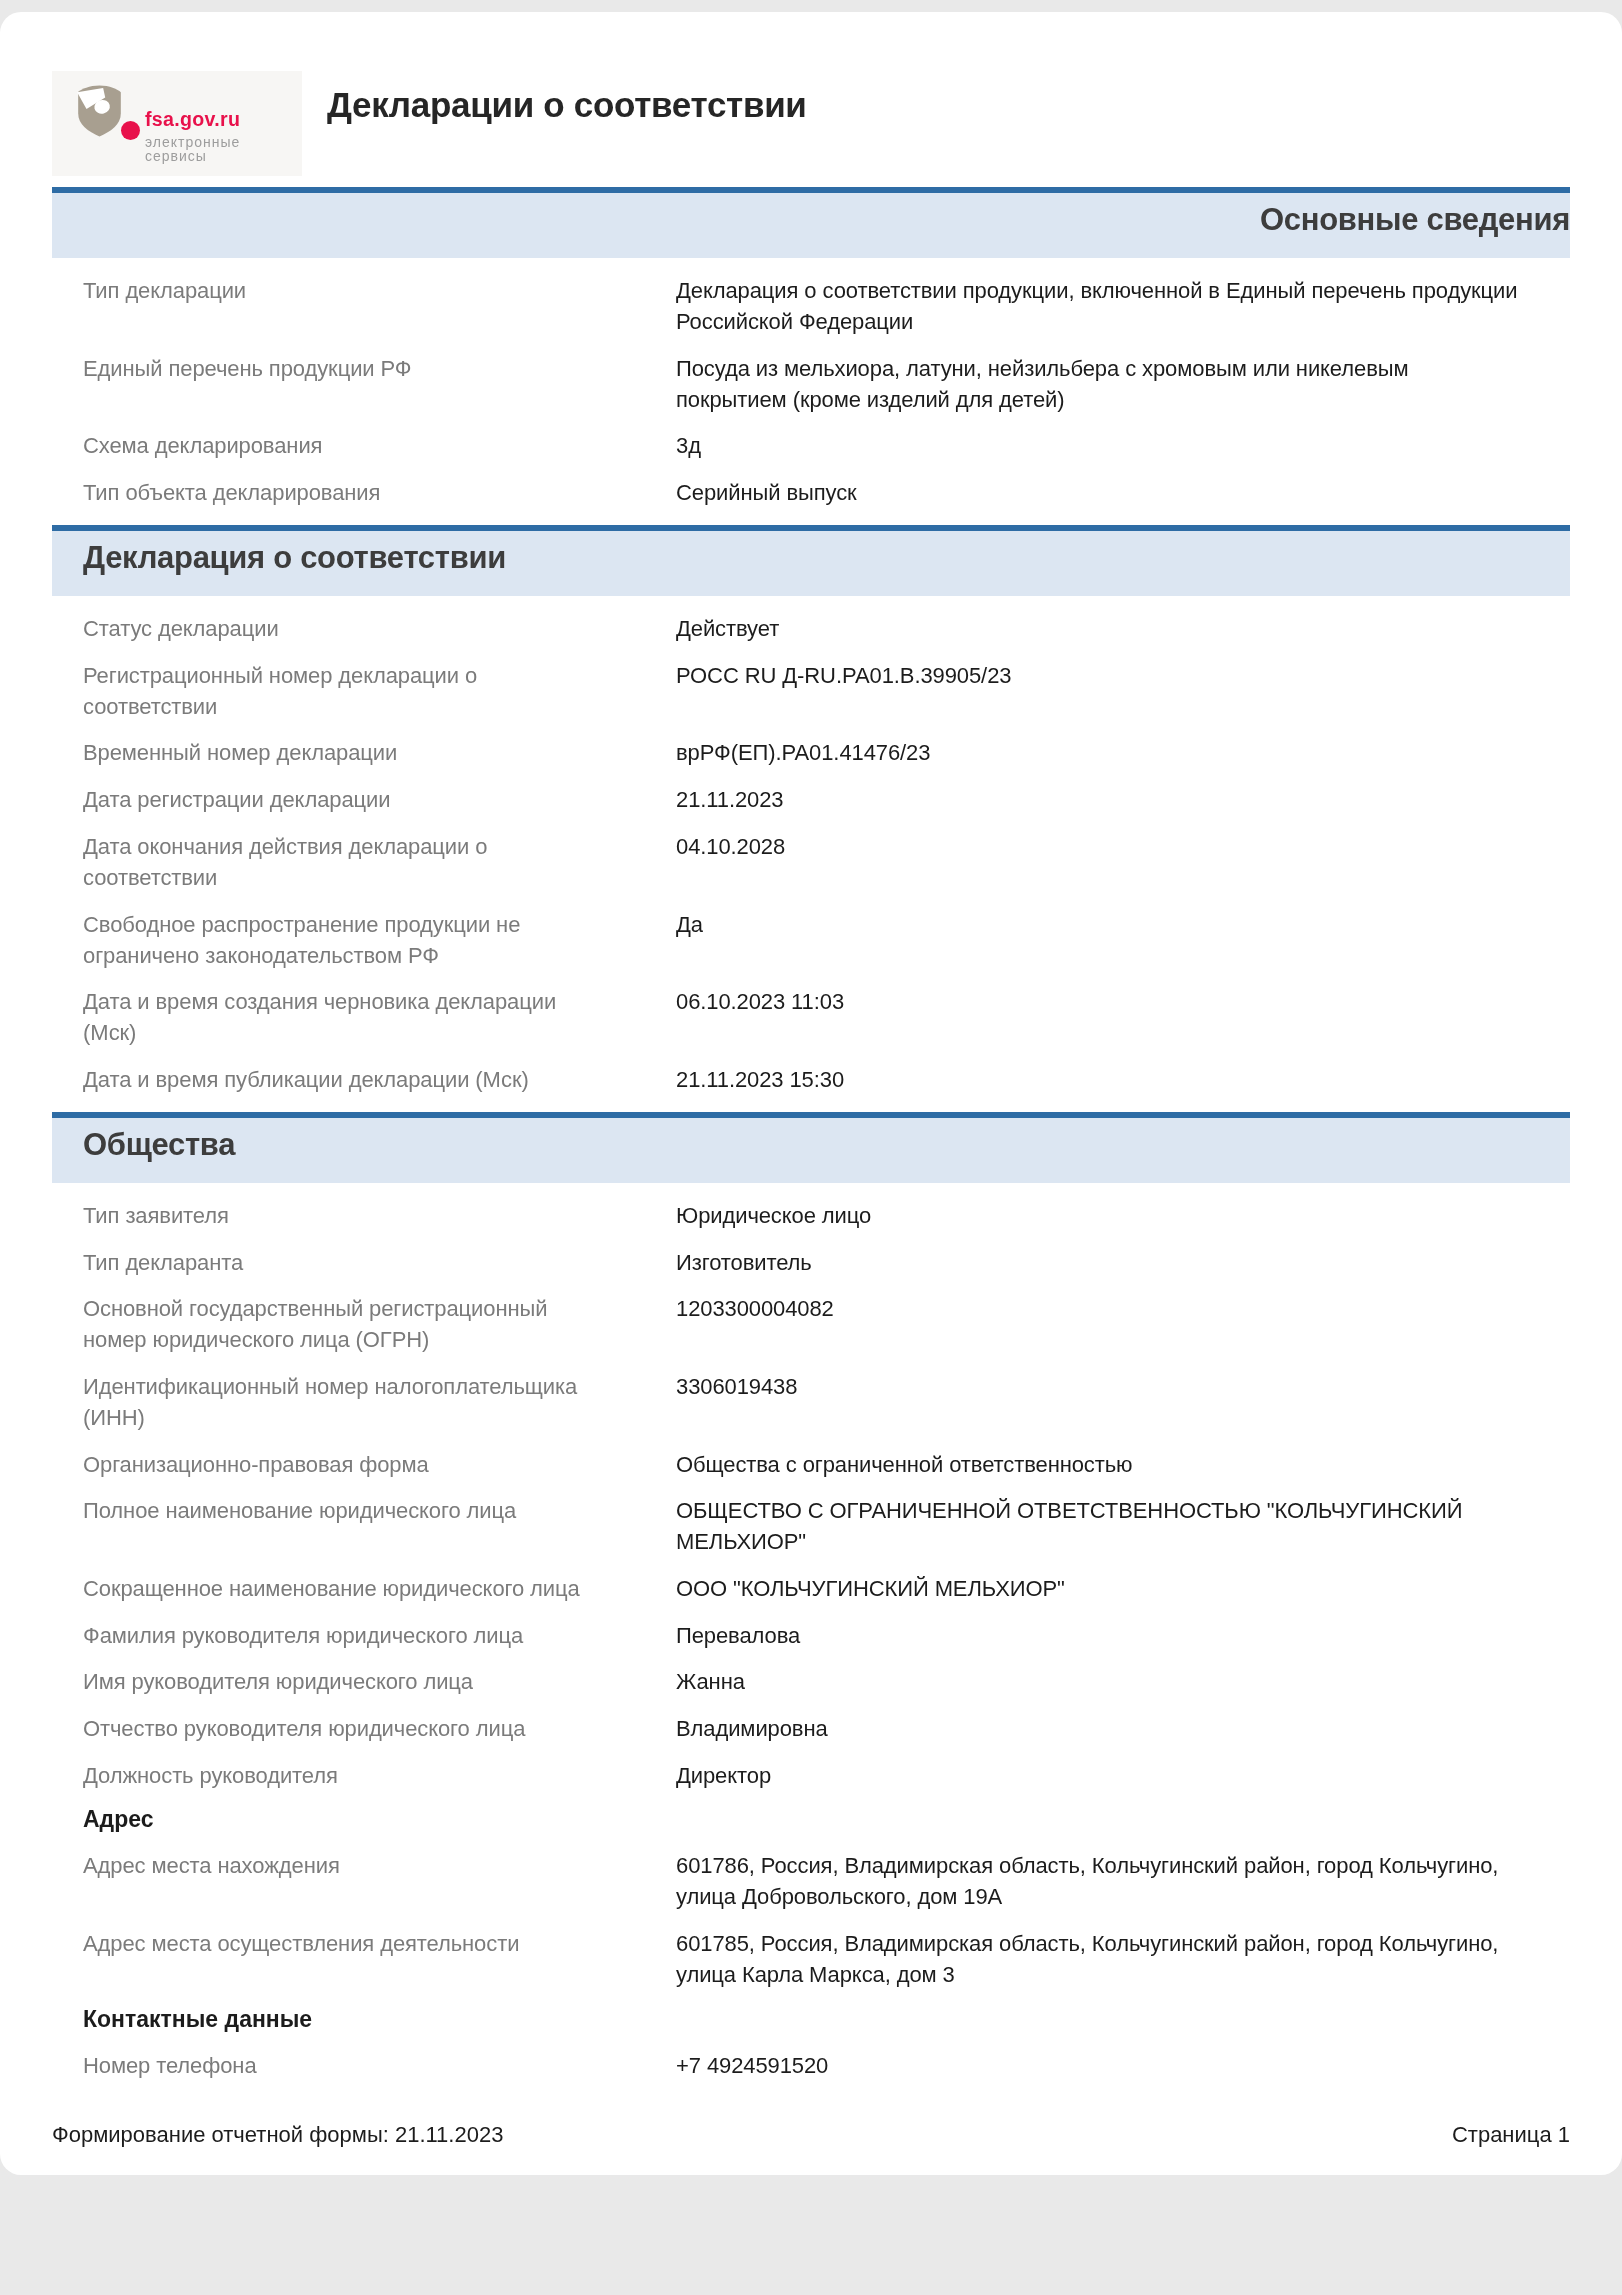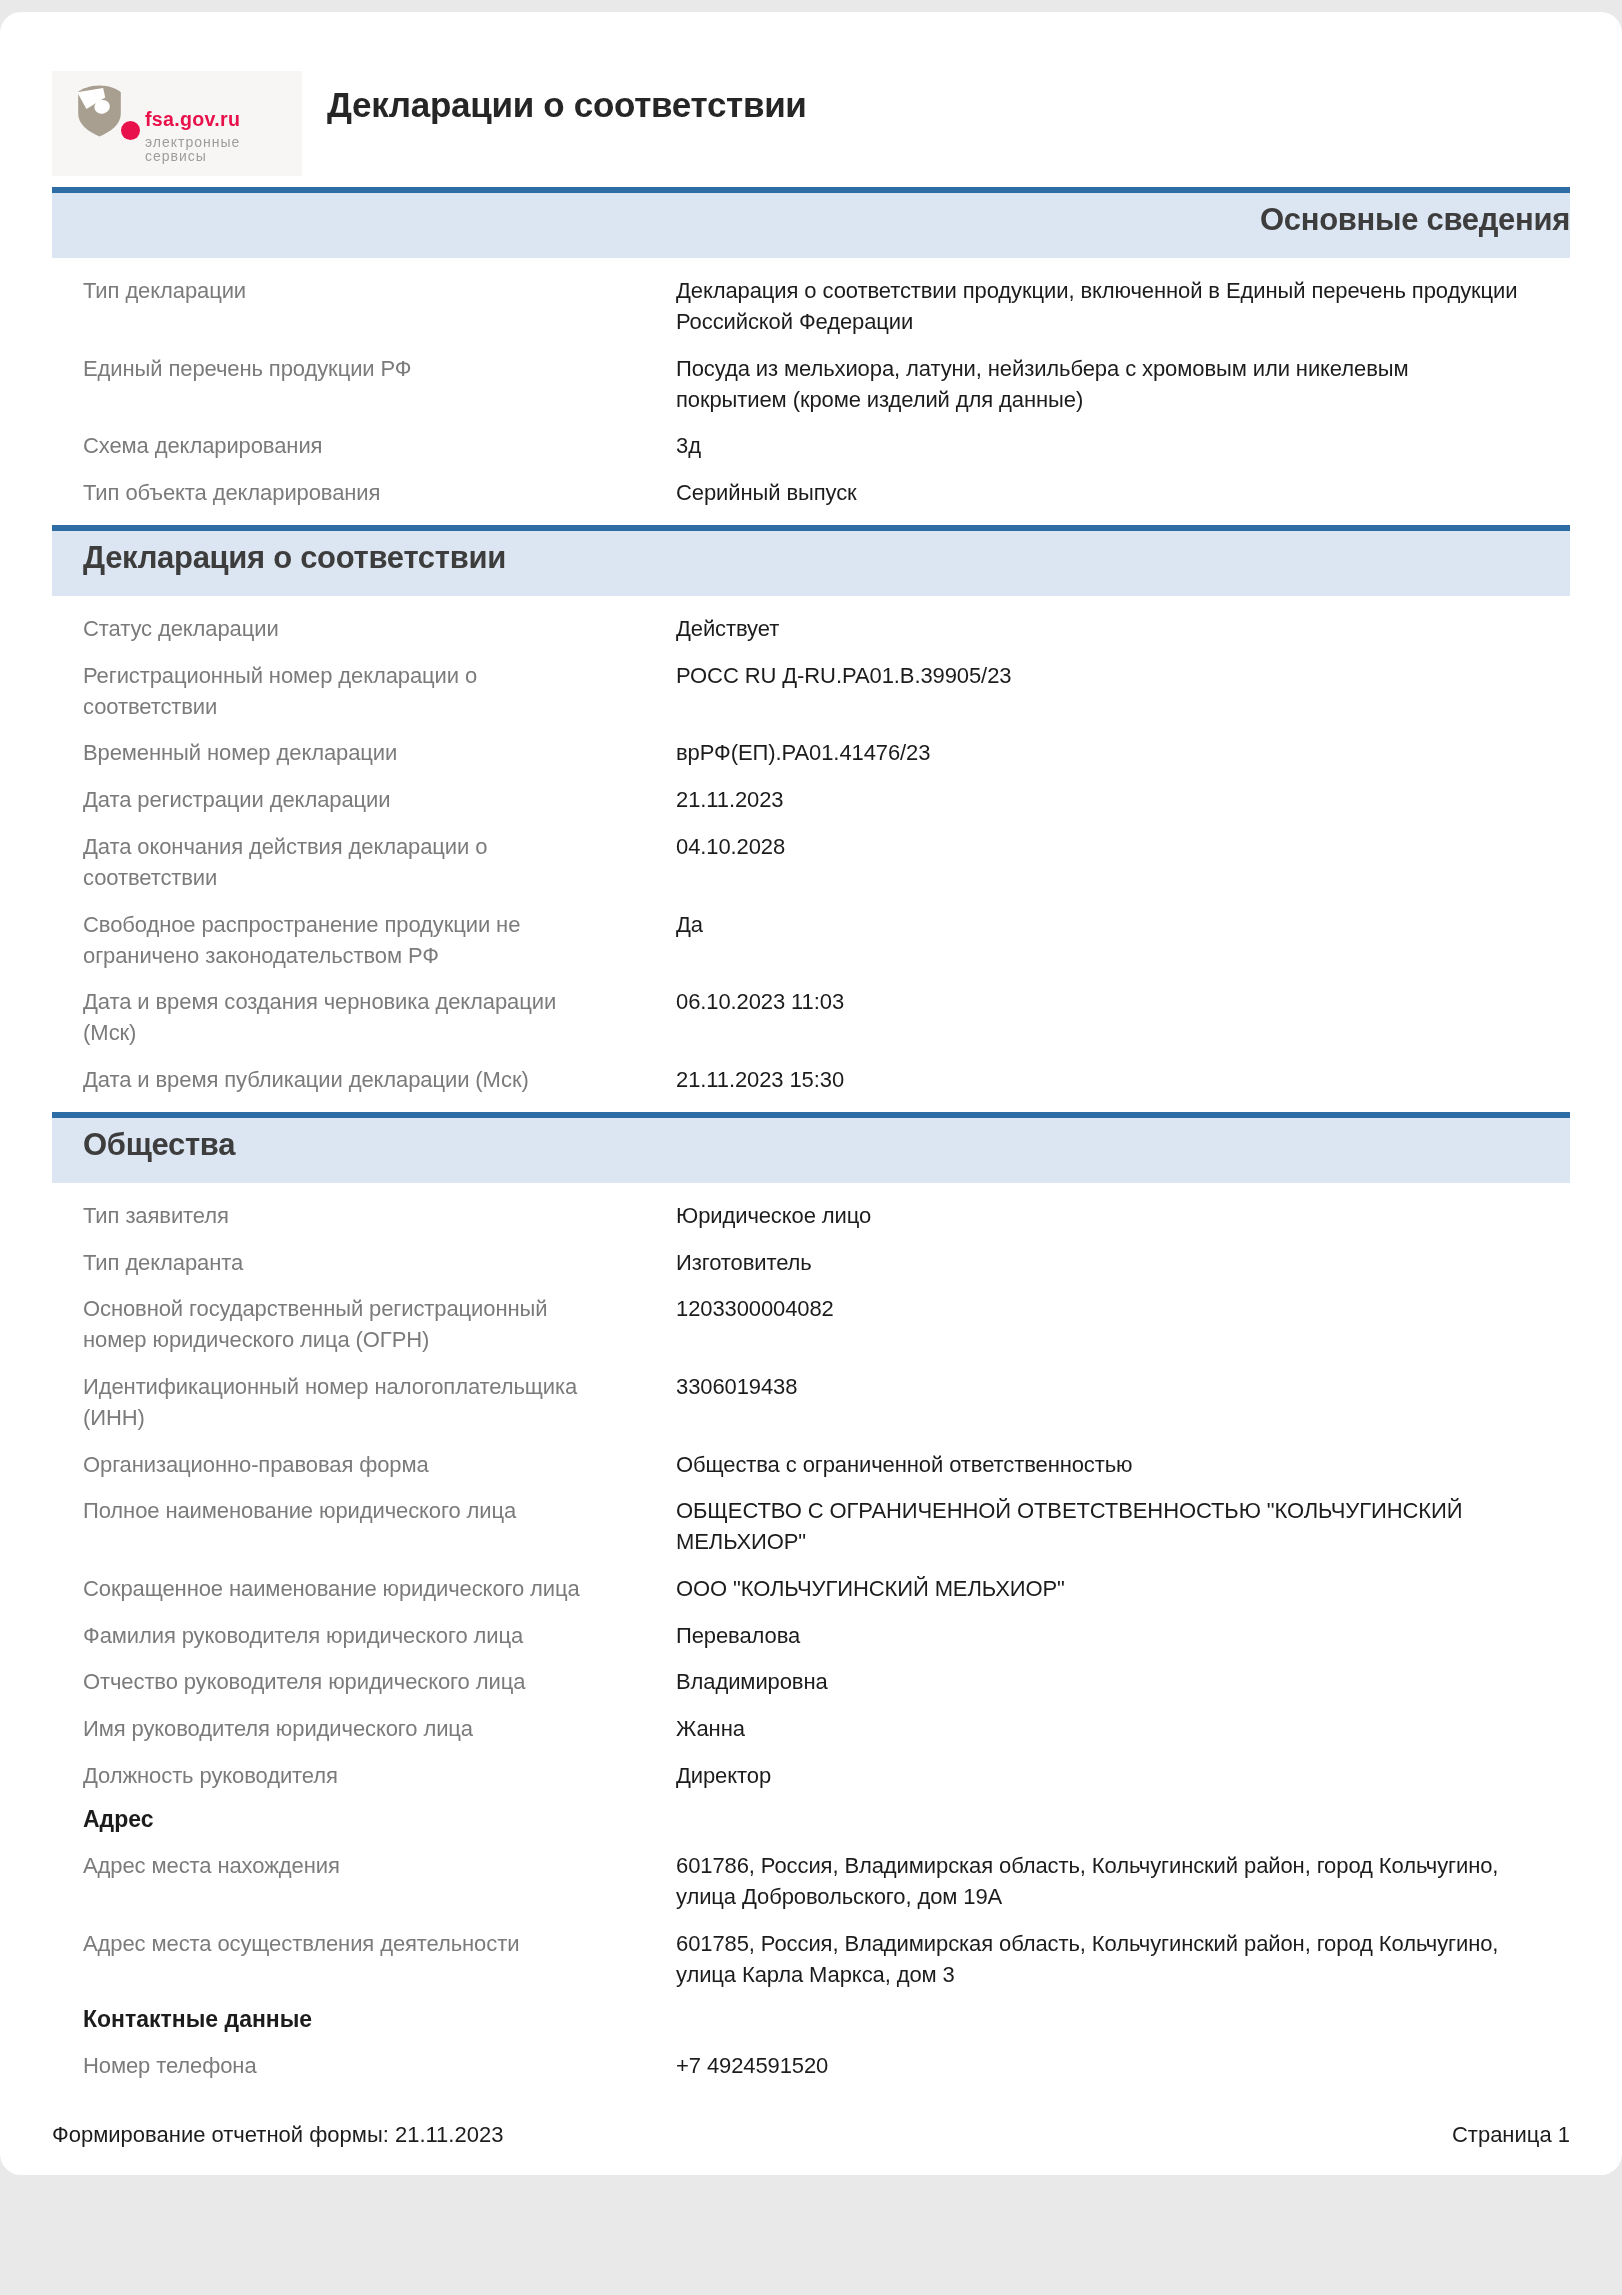--- a/index.html
+++ b/index.html
@@ -95,21 +95,21 @@
   <div class="section-bar first-bar">
     <div class="bar-title">Основные сведения</div>
   </div>
   <div class="section-body">
     <div class="row">
       <div class="lbl">Тип декларации</div>
       <div class="val">Декларация о соответствии продукции, включенной в Единый перечень продукции Российской Федерации</div>
     </div>
     <div class="row">
       <div class="lbl">Единый перечень продукции РФ</div>
-      <div class="val">Посуда из мельхиора, латуни, нейзильбера с хромовым или никелевым покрытием (кроме изделий для данные)</div>
+      <div class="val">Посуда из мельхиора, латуни, нейзильбера с хромовым или никелевым покрытием (кроме изделий для детей)</div>
     </div>
     <div class="row">
       <div class="lbl">Схема декларирования</div>
       <div class="val">3д</div>
     </div>
     <div class="row">
       <div class="lbl">Тип объекта декларирования</div>
       <div class="val">Серийный выпуск</div>
     </div>
   </div>
@@ -182,26 +182,26 @@
     </div>
     <div class="row">
       <div class="lbl">Сокращенное наименование юридического лица</div>
       <div class="val">ООО "КОЛЬЧУГИНСКИЙ МЕЛЬХИОР"</div>
     </div>
     <div class="row">
       <div class="lbl">Фамилия руководителя юридического лица</div>
       <div class="val">Перевалова</div>
     </div>
     <div class="row">
+      <div class="lbl">Имя руководителя юридического лица</div>
+      <div class="val">Жанна</div>
+    </div>
+    <div class="row">
       <div class="lbl">Отчество руководителя юридического лица</div>
       <div class="val">Владимировна</div>
-    </div>
-    <div class="row">
-      <div class="lbl">Имя руководителя юридического лица</div>
-      <div class="val">Жанна</div>
     </div>
     <div class="row">
       <div class="lbl">Должность руководителя</div>
       <div class="val">Директор</div>
     </div>
 
     <div class="subheading">Адрес</div>
     <div class="row">
       <div class="lbl">Адрес места нахождения</div>
       <div class="val">601786, Россия, Владимирская область, Кольчугинский район, город Кольчугино, улица Добровольского, дом 19А</div>

